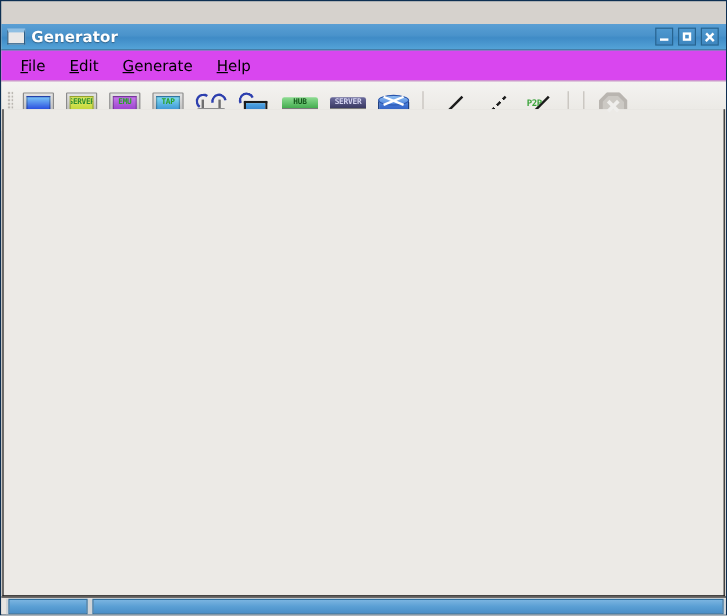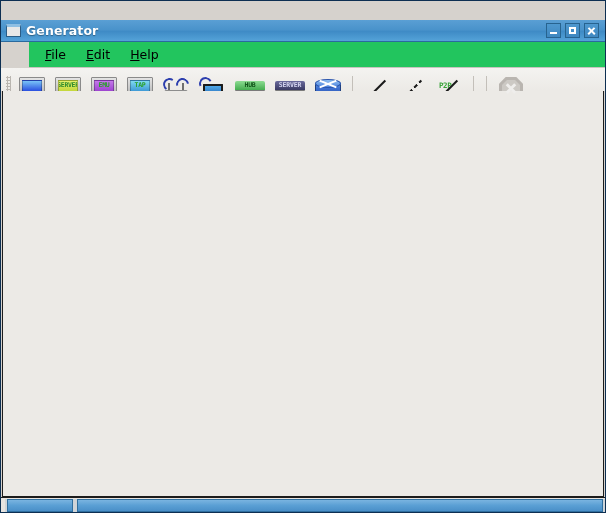--- a/index.html
+++ b/index.html
@@ -93,26 +93,25 @@
     top: 6px;
     height: 2.4px;
     background: #ffffff;
   }
   .wbtn.close .x1 { transform: rotate(45deg); }
   .wbtn.close .x2 { transform: rotate(-45deg); }
 
   
   .menubar {
     height: 25px;
-    background: #22c55e;
+    background: #d946ef;
     border-bottom: 1px solid #c8c4bf;
     display: flex;
     align-items: center;
     padding-left: 6px;
-    margin-left: 28px;
   }
   .menu-item {
     font-size: 12.5px;
     color: #000000;
     padding: 3px 10px;
     cursor: default;
     white-space: nowrap;
   }
   .menu-item u { text-decoration: underline; }
 
@@ -466,20 +465,21 @@
       <div class="wbtn close">
         <span class="x1"></span>
           <span class="x2"></span>
       </div>
     </div>
   </div>
 
   <div class="menubar">
     <div class="menu-item"><u>F</u><span>ile</span></div>
     <div class="menu-item"><u>E</u><span>dit</span></div>
+    <div class="menu-item"><u>G</u><span>enerate</span></div>
     <div class="menu-item"><u>H</u><span>elp</span></div>
   </div>
 
   <div class="toolbar">
     <div class="grip"></div>
 
     <div class="tbtn">
       <div class="mon">
         <div class="case"></div>
         <div class="screen" style="background:linear-gradient(to bottom,#79c3f7,#2a4fe0)">

